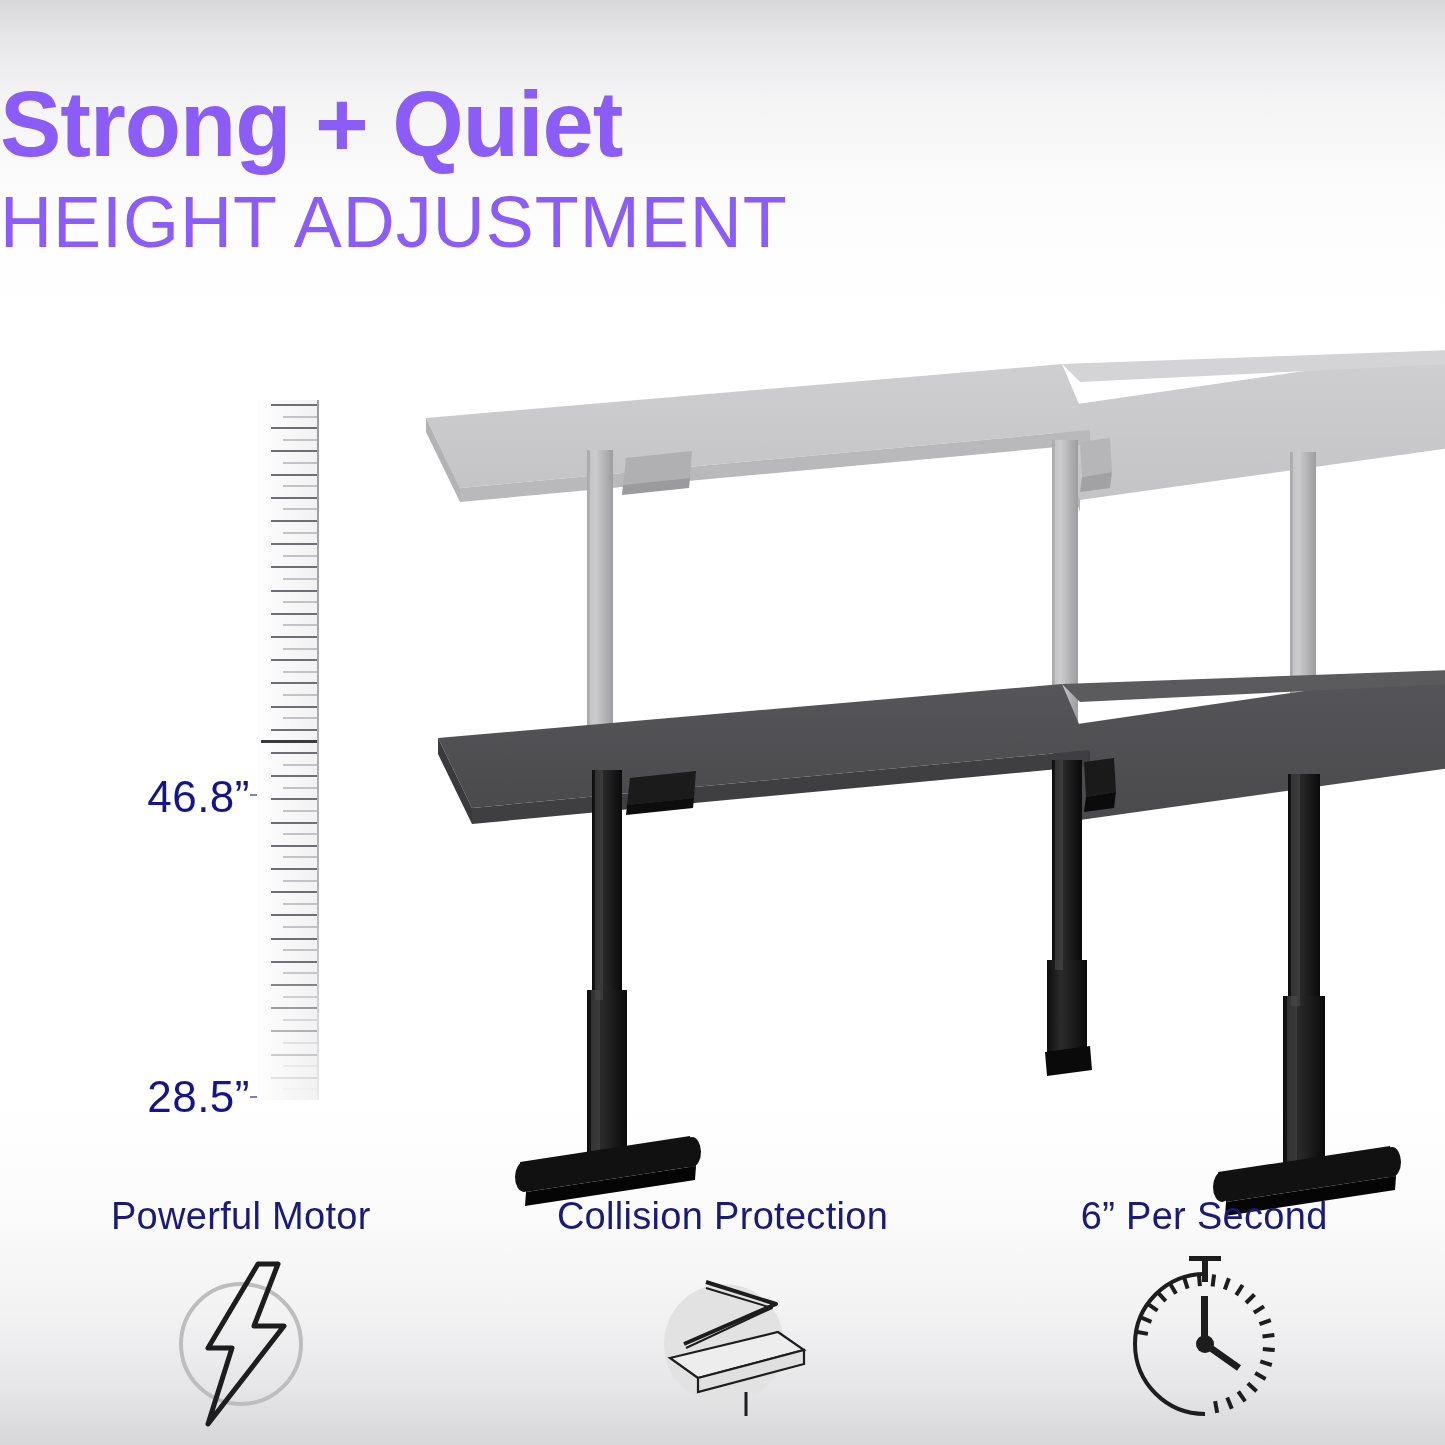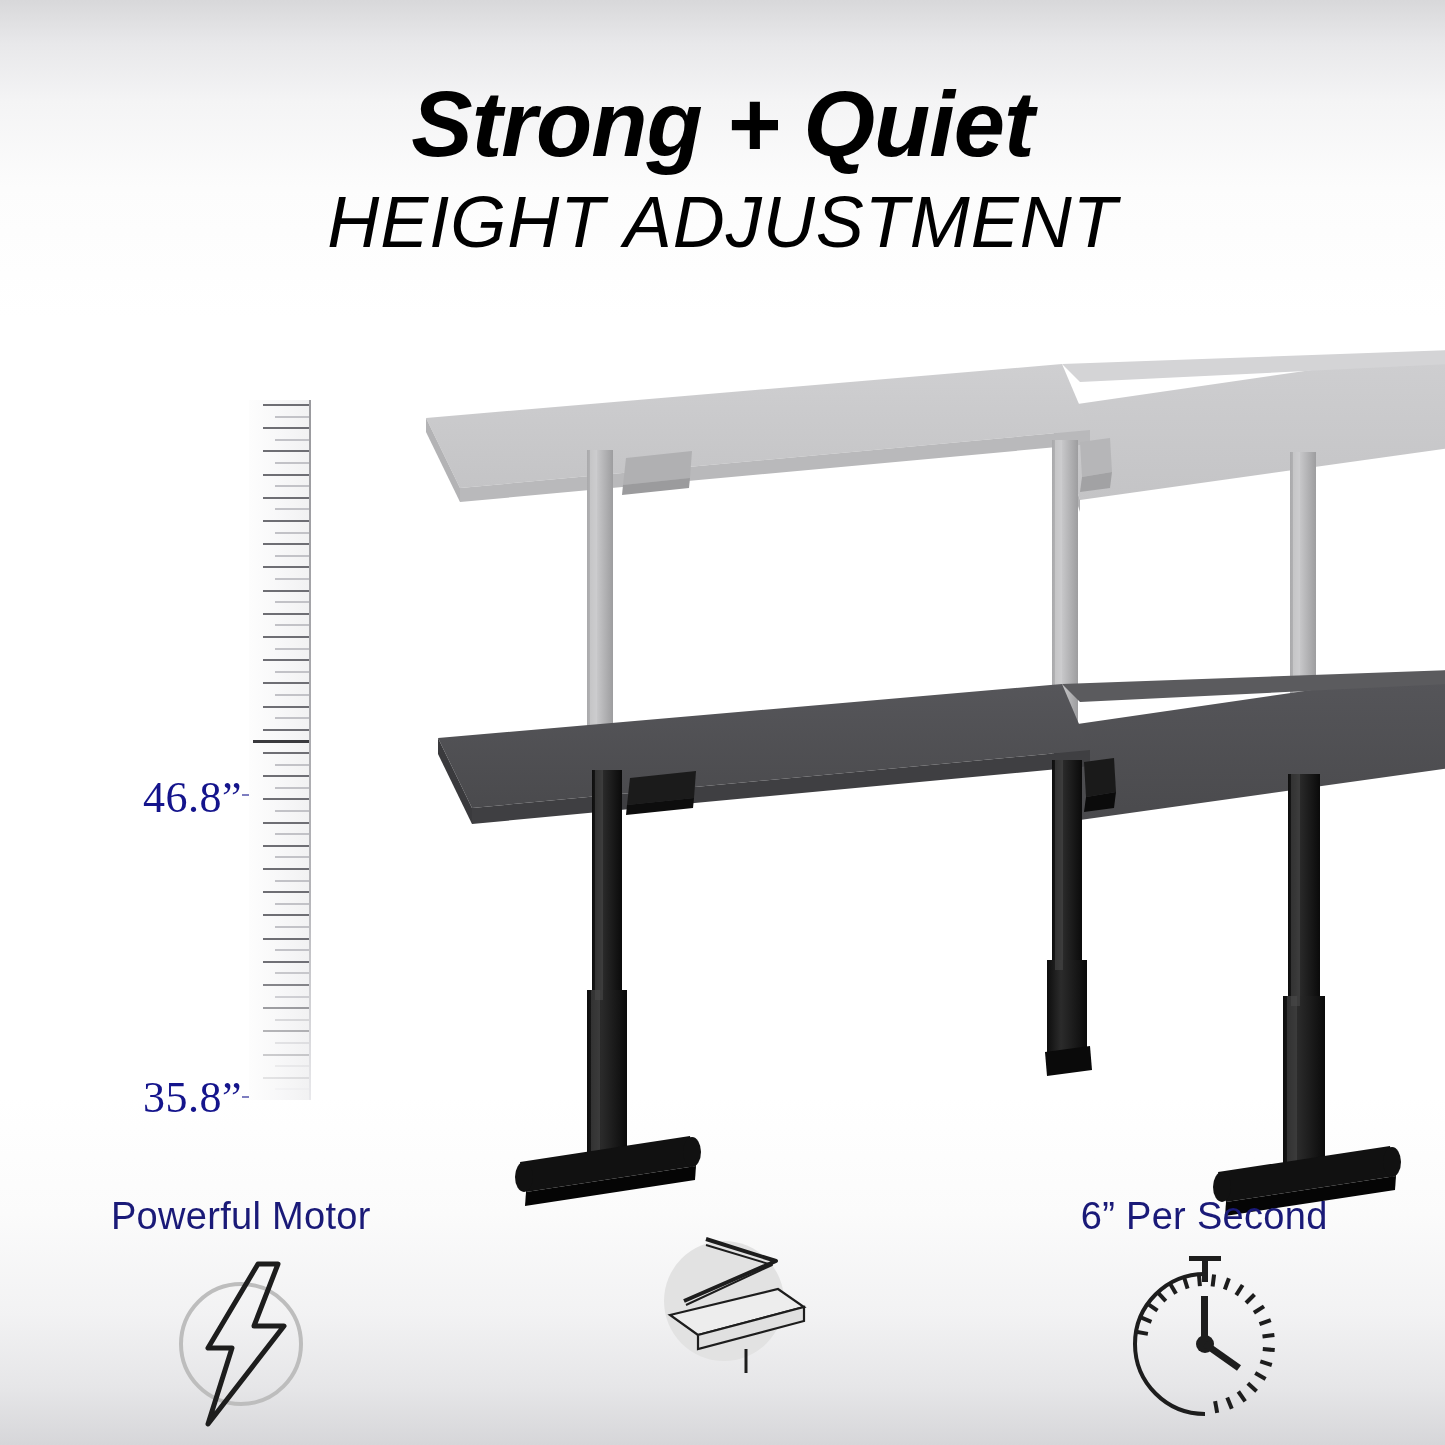--- a/index.html
+++ b/index.html
@@ -9,32 +9,32 @@
     background:linear-gradient(180deg,
       #d8d8da 0%, #e8e8ea 3%, #f4f4f5 7%, #fcfcfc 13%,
       #ffffff 22%, #ffffff 76%, #fbfbfb 84%,
       #f2f2f3 91%, #e6e6e8 96%, #d6d6d9 100%);
     position:relative;
   }
   #stage{position:absolute;inset:0;}
 
   
   .headline{
-    position:absolute;left:0;right:0;text-align:center;
-    color:#000000;line-height:1;font-style:italic;
+    position:absolute;left:0;right:0;
+    color:#8b5cf6;line-height:1;
   }
   #title-main{
     top:78px;font-size:92px;font-weight:700;letter-spacing:-1px;
   }
   #title-sub{
     top:186px;font-size:72px;font-weight:400;letter-spacing:1px;
   }
 
   
-  #ruler-group{position:absolute;left:112px;top:380px;width:220px;height:720px;font-family:Liberation Serif, serif;}
+  #ruler-group{position:absolute;left:120px;top:380px;width:220px;height:720px;}
   #ruler{
     position:absolute;left:137px;top:20px;width:62px;height:700px;
     background:linear-gradient(90deg,#fdfdfd 0%,#f7f7f8 55%,#f1f1f2 100%);
   }
   #ruler:after{
     content:"";position:absolute;right:0;top:0;bottom:0;width:2px;
     background:linear-gradient(180deg,#9a9a9e 0%,#b4b4b8 70%,#e9e9ec 100%);
   }
   .tick{position:absolute;right:2px;height:2px;}
   .tick.maj{width:46px;background:#6e6e74;height:2px;}
@@ -72,21 +72,21 @@
 <div id="stage">
 
   <div class="headline" id="title-main">Strong + Quiet</div>
   <div class="headline" id="title-sub">HEIGHT ADJUSTMENT</div>
 
   <div id="ruler-group">
 
     <div class="dim-label" id="dim-top">46.8”</div>
     <div id="dim-top-lead"></div>
 
-    <div class="dim-label" id="dim-bot">35.8”</div>
+    <div class="dim-label" id="dim-bot">28.5”</div>
     <div id="dim-bot-lead"></div>
 
     <div id="ruler">
         <div class="tick maj" style="top: 4px; opacity: 1;"></div>
         <div class="tick min" style="top: 15.6px; opacity: 1;"></div>
         <div class="tick maj" style="top: 27.2px; opacity: 1;"></div>
         <div class="tick min" style="top: 38.8px; opacity: 1;"></div>
         <div class="tick maj" style="top: 50.4px; opacity: 1;"></div>
         <div class="tick min" style="top: 62px; opacity: 1;"></div>
         <div class="tick maj" style="top: 73.6px; opacity: 1;"></div>
@@ -245,20 +245,21 @@
       <div class="feature-label">Powerful Motor</div>
       <div class="feature-icon">
         <svg viewBox="0 0 190 180" xmlns="http://www.w3.org/2000/svg">
           <circle cx="95" cy="92" r="60" fill="none" stroke="#bdbdbd" stroke-width="4"></circle>
           <path d="M112 12 L62 96 L86 96 L62 172 L138 74 L108 74 L132 12 Z" fill="none" stroke="#1d1d1d" stroke-width="5" stroke-linejoin="round"></path>
         </svg>
       </div>
     </div>
 
     <div class="feature">
+      <div class="feature-label">Collision Protection</div>
       <div class="feature-icon">
         <svg viewBox="0 0 190 180" xmlns="http://www.w3.org/2000/svg">
           <circle cx="96" cy="92" r="60" fill="#e2e2e2"></circle>
 
           <polygon points="42,106 150,80 176,98 70,126" fill="#ededed" stroke="#1d1d1d" stroke-width="2.2"></polygon>
           <polygon points="70,126 176,98 176,112 70,140" fill="#e0e0e0" stroke="#1d1d1d" stroke-width="2.2"></polygon>
           <line x1="118" y1="140" x2="118" y2="164" stroke="#1d1d1d" stroke-width="3"></line>
 
           <polyline points="78,30 148,52 56,92" fill="none" stroke="#1d1d1d" stroke-width="4" stroke-linejoin="round"></polyline>
           <polyline points="78,36 144,56 58,96" fill="none" stroke="#1d1d1d" stroke-width="2" stroke-linejoin="round"></polyline>

